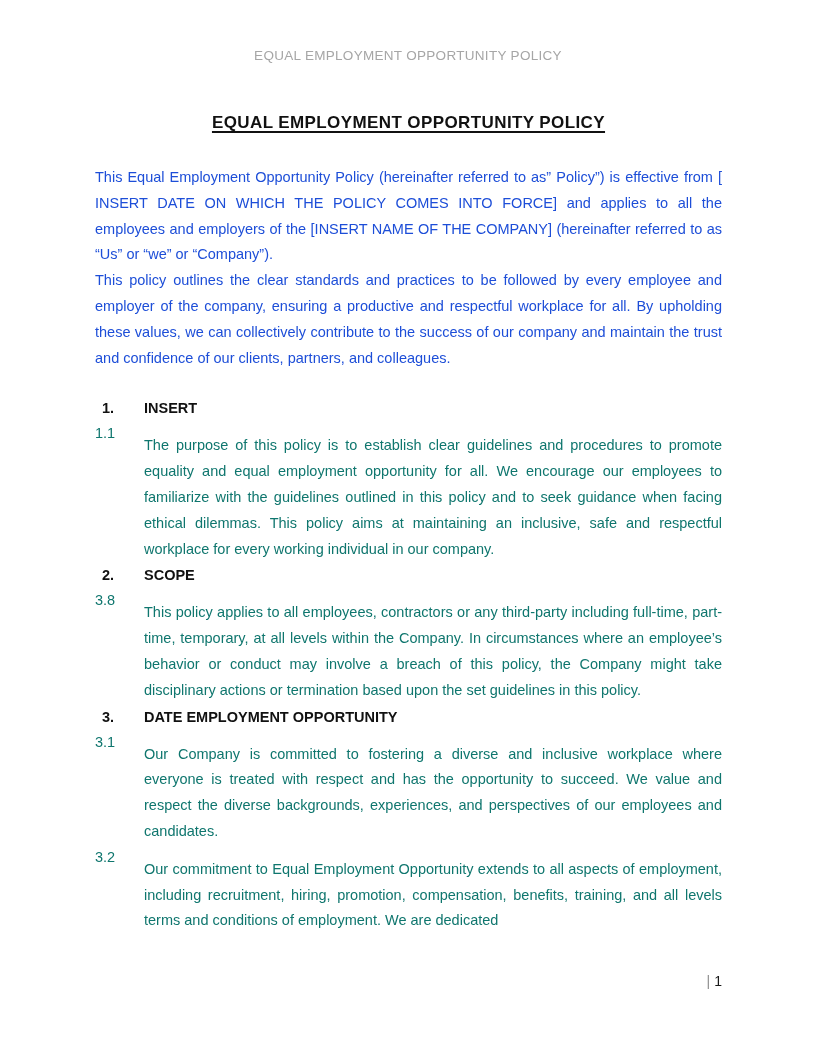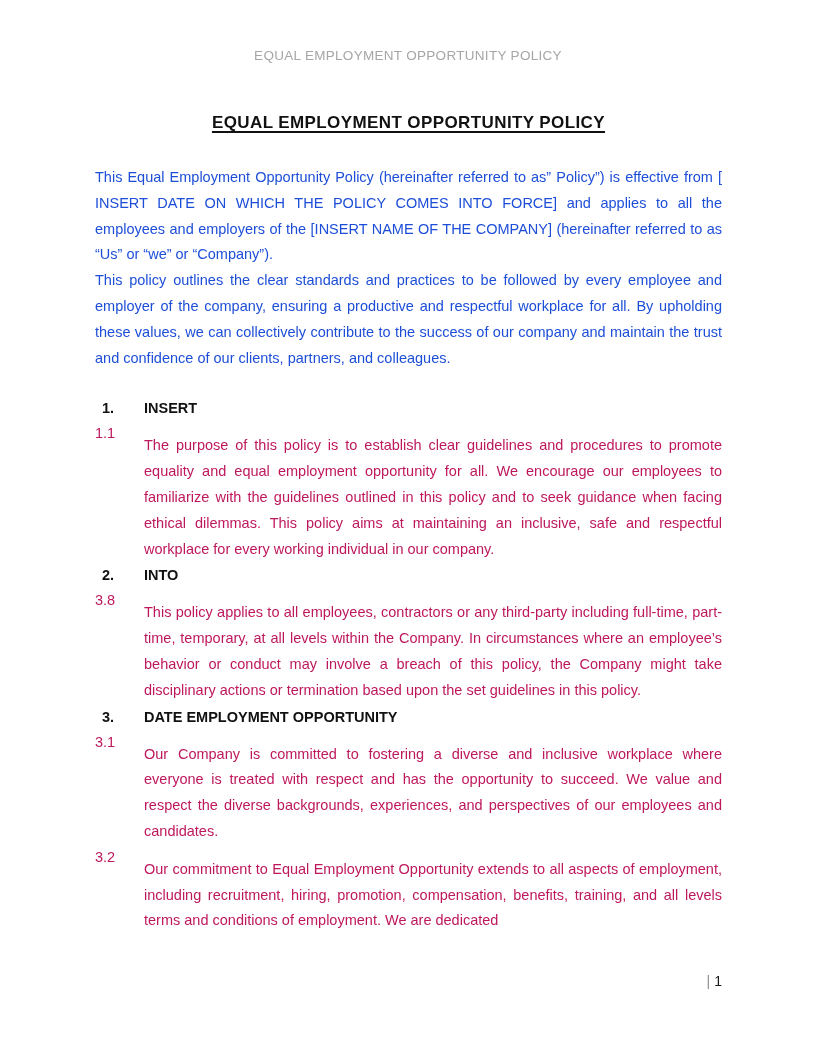--- a/index.html
+++ b/index.html
@@ -64,21 +64,21 @@
   }
   .section-heading .num {
     width: 49px;
     padding-left: 7px;
     flex: 0 0 auto;
   }
   .clause {
     display: flex;
     font-size: 14.5px;
     line-height: 25.8px;
-    color: #be185d;
+    color: #0f766e;
   }
   .clause .num {
     width: 49px;
     flex: 0 0 auto;
   }
   .clause .txt {
     flex: 1 1 auto;
     text-align: justify;
     margin-top: 12px;
   }
@@ -119,21 +119,21 @@
         <span class="num">1.</span>
         <span class="label">INSERT</span>
       </div>
       <div class="clause">
         <span class="num">1.1</span>
         <span class="txt">The purpose of this policy is to establish clear guidelines and procedures to promote equality and equal employment opportunity for all. We encourage our employees to familiarize with the guidelines outlined in this policy and to seek guidance when facing ethical dilemmas. This policy aims at maintaining an inclusive, safe and respectful workplace for every working individual in our company.</span>
       </div>
 
       <div class="section-heading">
         <span class="num">2.</span>
-        <span class="label">INTO</span>
+        <span class="label">SCOPE</span>
       </div>
       <div class="clause">
         <span class="num">3.8</span>
         <span class="txt">This policy applies to all employees, contractors or any third-party including full-time, part-time, temporary, at all levels within the Company. In circumstances where an employee’s behavior or conduct may involve a breach of this policy, the Company might take disciplinary actions or termination based upon the set guidelines in this policy.</span>
       </div>
 
       <div class="section-heading">
         <span class="num">3.</span>
         <span class="label">DATE EMPLOYMENT OPPORTUNITY</span>
       </div>

